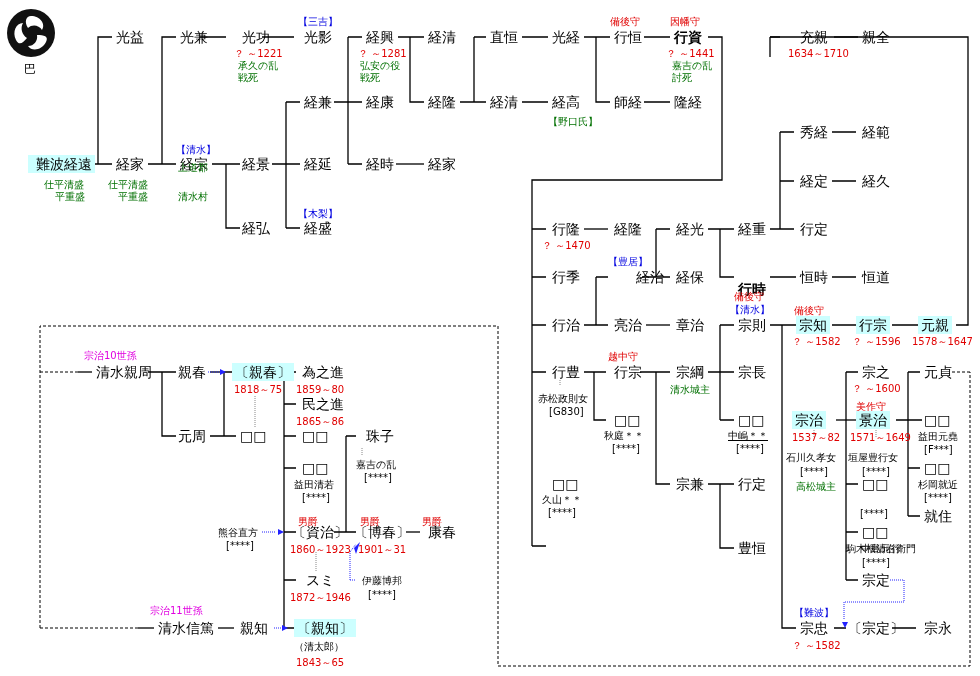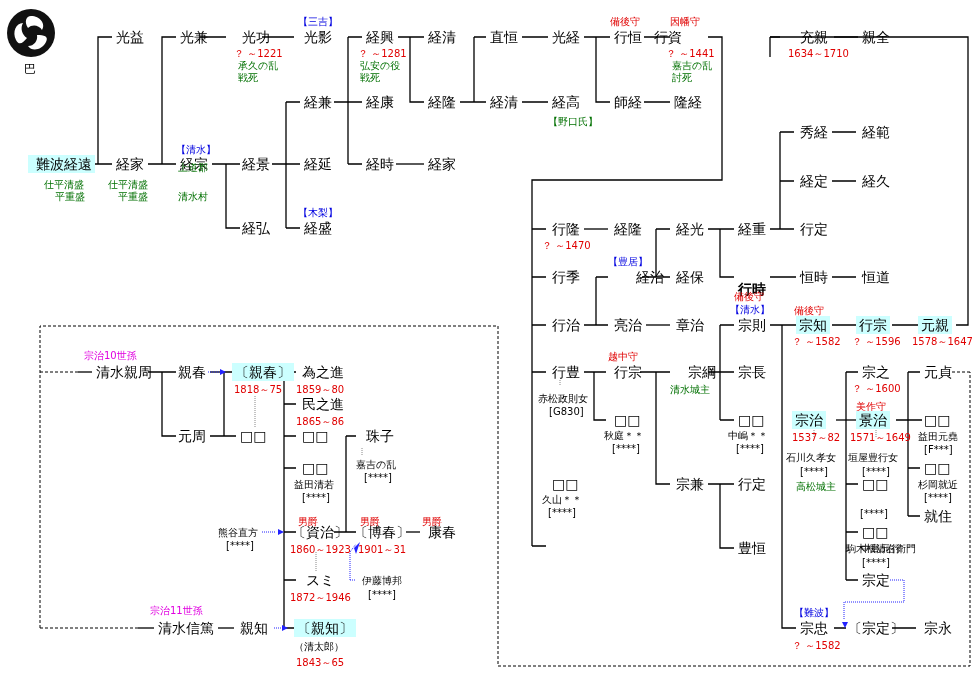--- a/index.html
+++ b/index.html
@@ -156,21 +156,21 @@
 <div class="sm grn" style="left:238px;top:71px;">戦死</div>
 
 <div class="sm blu" style="left:298px;top:15px;">【三吉】</div>
 <div class="n" style="left:304px;top:28px;">光影</div>
 
 <div class="n" style="left:242px;top:155px;">経景</div>
 <div class="n" style="left:242px;top:219px;">経弘</div>
 
 <div class="n" style="left:304px;top:93px;">経兼</div>
 <div class="n" style="left:304px;top:155px;">経延</div>
-<div class="sm blu" style="left:298px;top:207px;font-family:Liberation Mono, monospace;">【木梨】</div>
+<div class="sm blu" style="left:298px;top:207px;">【木梨】</div>
 <div class="n" style="left:304px;top:219px;">経盛</div>
 
 <div class="n" style="left:366px;top:28px;">経興</div>
 <div class="sm red" style="left:358px;top:47px;">？ ～1281</div>
 <div class="sm grn" style="left:360px;top:59px;">弘安の役</div>
 <div class="sm grn" style="left:360px;top:71px;">戦死</div>
 <div class="n" style="left:366px;top:93px;">経康</div>
 <div class="n" style="left:366px;top:155px;">経時</div>
 
 <div class="n" style="left:428px;top:28px;">経清</div>
@@ -182,21 +182,21 @@
 
 <div class="n" style="left:552px;top:28px;">光経</div>
 <div class="n" style="left:552px;top:93px;">経高</div>
 <div class="sm grn" style="left:548px;top:115px;">【野口氏】</div>
 
 <div class="sm red" style="left:610px;top:15px;">備後守</div>
 <div class="n" style="left:614px;top:28px;">行恒</div>
 <div class="n" style="left:614px;top:93px;">師経</div>
 
 <div class="sm red" style="left:670px;top:15px;">因幡守</div>
-<div class="n" style="left:654px;top:28px;">行資</div>
+<div class="n" style="left:674px;top:28px;font-weight:bold;">行資</div>
 <div class="sm red" style="left:666px;top:47px;">？ ～1441</div>
 <div class="sm grn" style="left:672px;top:59px;">嘉吉の乱</div>
 <div class="sm grn" style="left:672px;top:71px;">討死</div>
 <div class="n" style="left:674px;top:93px;">隆経</div>
 
 <div class="n" style="left:800px;top:28px;">充親</div>
 <div class="sm red" style="left:788px;top:47px;">1634～1710</div>
 <div class="n" style="left:862px;top:28px;">親全</div>
 
 <div class="n" style="left:800px;top:123px;">秀経</div>
@@ -232,34 +232,34 @@
 <div class="n hl" style="left:856px;top:316px;">行宗</div>
 <div class="sm red" style="left:852px;top:335px;">？ ～1596</div>
 <div class="n hl" style="left:918px;top:316px;">元親</div>
 <div class="sm red" style="left:912px;top:335px;">1578～1647</div>
 
 <div class="n" style="left:552px;top:363px;">行豊</div>
 <div class="sm blk" style="left:538px;top:392px;">赤松政則女</div>
 <div class="sm blk" style="left:549px;top:405px;">[G830]</div>
 <div class="sm red" style="left:608px;top:350px;">越中守</div>
 <div class="n" style="left:614px;top:363px;">行宗</div>
-<div class="n" style="left:676px;top:363px;margin-left:12px;">宗綱</div>
+<div class="n" style="left:676px;top:363px;">宗綱</div>
 <div class="sm grn" style="left:670px;top:383px;">清水城主</div>
 <div class="n" style="left:738px;top:363px;">宗長</div>
 
 <div class="n" style="left:862px;top:363px;">宗之</div>
 <div class="sm red" style="left:852px;top:382px;">？ ～1600</div>
 <div class="n" style="left:924px;top:363px;">元貞</div>
 
 <div class="n" style="left:614px;top:411px;">□□</div>
 <div class="sm blk" style="left:604px;top:429px;">秋庭＊＊</div>
 <div class="sm blk" style="left:612px;top:442px;">[****]</div>
 
 <div class="n" style="left:738px;top:411px;">□□</div>
-<div class="sm blk" style="left:728px;top:429px;">中嶋＊＊</div>
+<div class="sm blk" style="left:728px;top:429px;text-decoration:underline;">中嶋＊＊</div>
 <div class="sm blk" style="left:736px;top:442px;">[****]</div>
 
 <div class="n hl" style="left:792px;top:411px;">宗治</div>
 <div class="sm red" style="left:792px;top:431px;">1537～82</div>
 <div class="sm blk" style="left:786px;top:451px;">石川久孝女</div>
 <div class="sm blk" style="left:800px;top:465px;">[****]</div>
 <div class="sm grn" style="left:796px;top:480px;">高松城主</div>
 
 <div class="sm red" style="left:856px;top:400px;">美作守</div>
 <div class="n hl" style="left:856px;top:411px;">景治</div>

